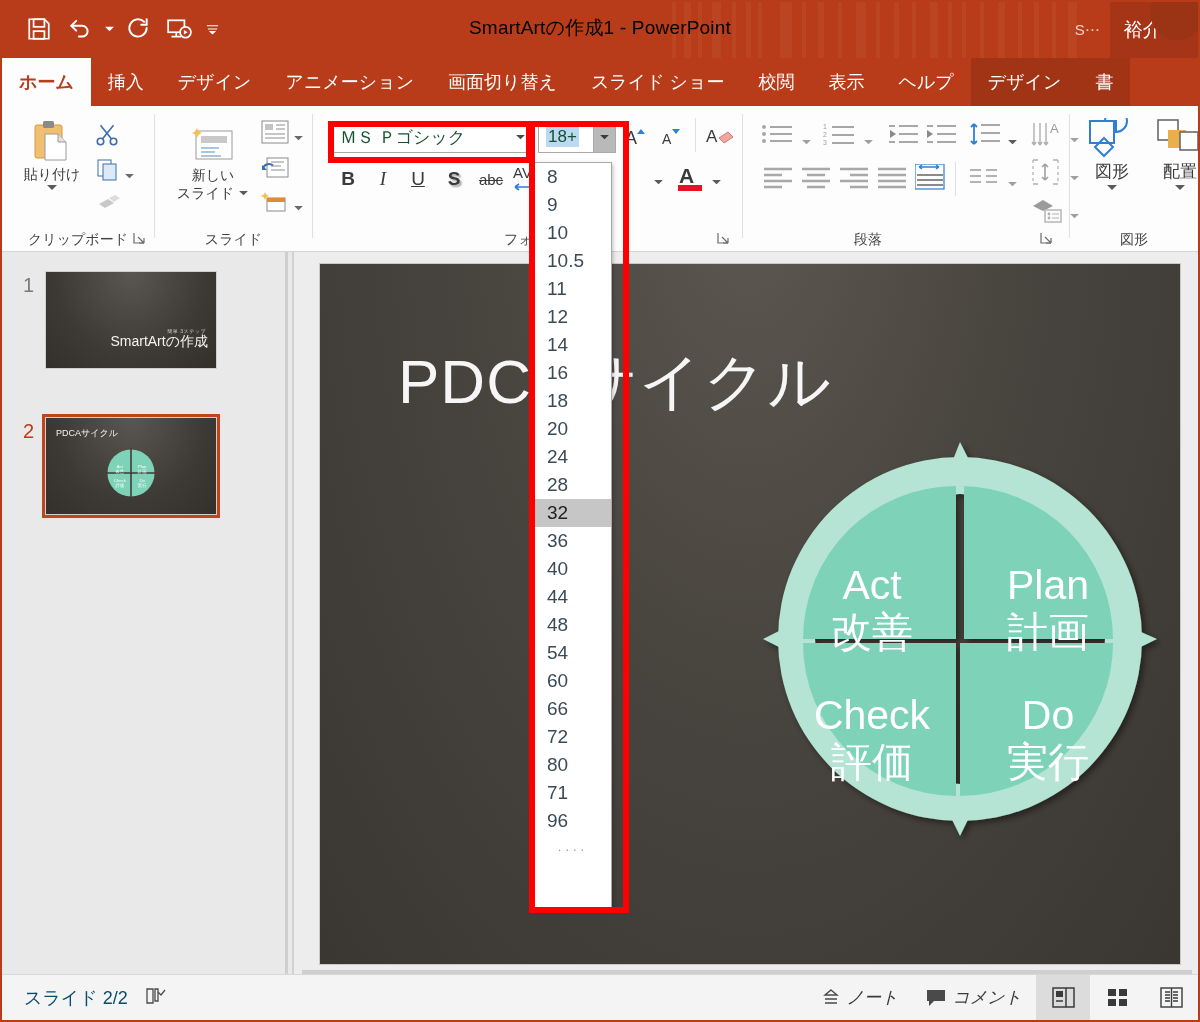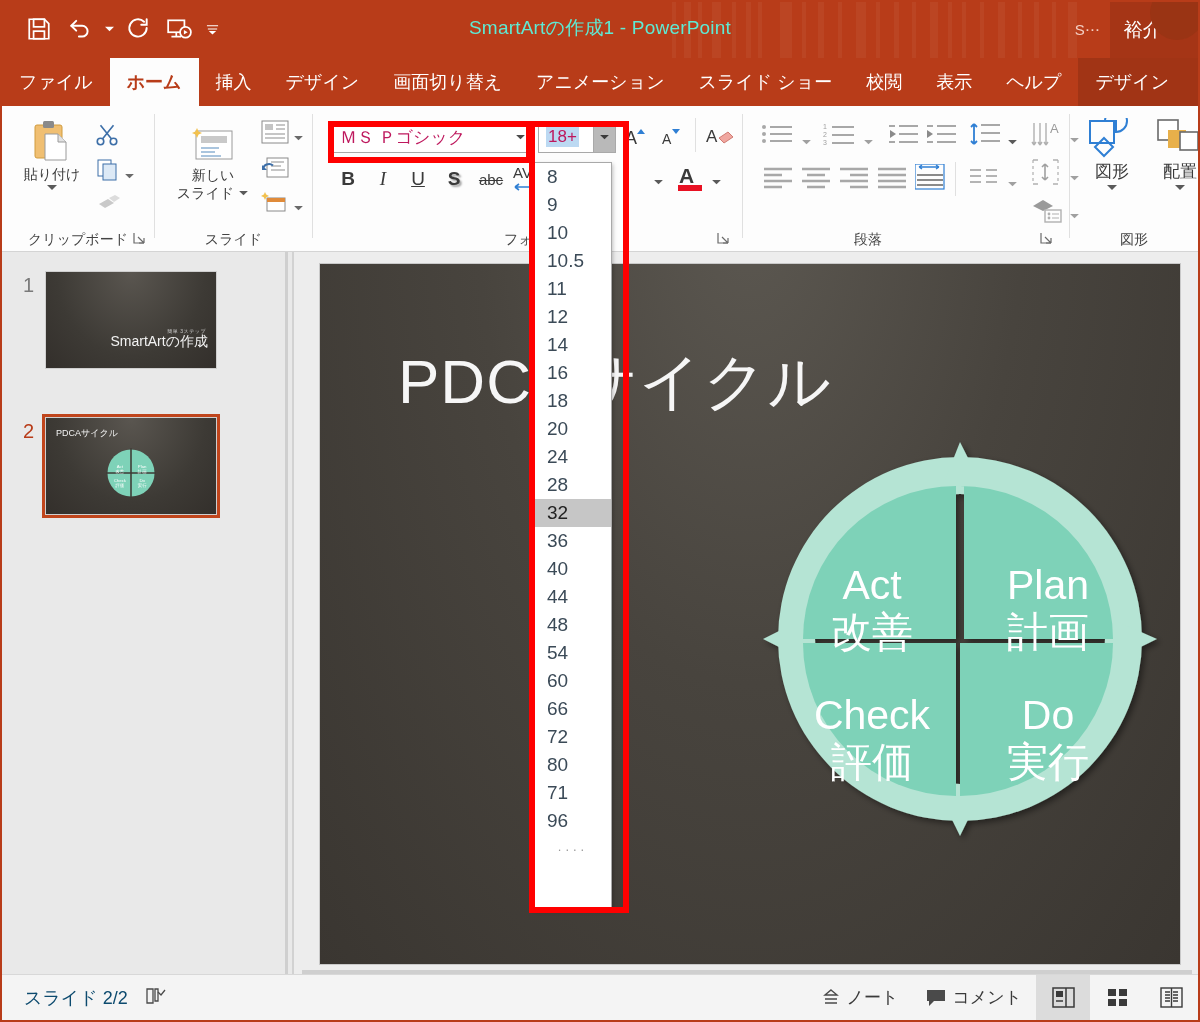--- a/index.html
+++ b/index.html
@@ -30,21 +30,21 @@
     position: absolute; top: 0; width: 4px; height: 56px;
     background: rgba(255,255,255,.10);
   }
   .qat { position: absolute; left: 18px; top: 8px; display: flex; align-items: center; gap: 3px; }
   .qat-btn {
     width: 38px; height: 38px; display: flex; align-items: center; justify-content: center;
   }
   .qat-btn svg { display: block; }
   .tb-title {
     position: absolute; left: 0; top: 13px; width: 1196px; text-align: center;
-    color: #5eead4; font-size: 19px; letter-spacing: .2px;
+    color: #000000; font-size: 19px; letter-spacing: .2px;
     pointer-events: none;
   }
   .tb-right {
     position: absolute; right: 0; top: 0; height: 56px; display: flex; align-items: center;
   }
   .tb-share {
     color: #f3cfc3; font-size: 15px; padding: 0 10px; height: 56px; display: flex; align-items: center;
   }
   .tb-acctbox {
     background: rgba(0,0,0,.10);
@@ -93,21 +93,21 @@
   }
   .bigbtn .bl { text-align: center; margin-top: 2px; }
 
   .smicon { position: absolute; }
 
   
   .combo {
     position: absolute; background: #fff; border: 1px solid #a9a9a9;
     display: flex; align-items: center;
   }
-  .combo .ctext { flex: 1; padding-left: 7px; font-size: 17px; color: #be185d; white-space: nowrap; }
+  .combo .ctext { flex: 1; padding-left: 7px; font-size: 17px; color: #14532d; white-space: nowrap; }
   .combo .carrow {
     width: 22px; height: 100%; display: flex; align-items: center; justify-content: center;
   }
   .combo .carrow.pressed { background: #b9b9b9; border-left: 1px solid #a9a9a9; }
   .selhl { background: #bcd9f2; padding: 1px 2px; text-align: center; }
 
   .fbtn {
     position: absolute; display: flex; align-items: center; justify-content: center;
     font-size: 19px; color: #3a3a3a;
   }
@@ -196,21 +196,21 @@
   }
 
   
   .statusbar {
     position: absolute; left: 0; bottom: 0; width: 1196px; height: 46px;
     background: #f4f4f4; border-top: 1px solid #d8d8d8;
     display: flex; align-items: center;
   }
   .sb-left { display: flex; align-items: center; gap: 16px; padding-left: 22px; }
   .sb-text { font-size: 18px; color: #0c4a6e; white-space: nowrap; }
-  .sb-right { margin-left: auto; display: flex; align-items: flex-start; height: 46px; }
+  .sb-right { margin-left: auto; display: flex; align-items: flex-start; height: 46px; font-style: italic; }
   .sb-item {
     display: flex; align-items: center; gap: 6px; padding: 0 14px; height: 46px;
     font-size: 17px; color: #3a3a3a;
   }
   .sb-view {
     width: 54px; height: 46px; display: flex; align-items: center; justify-content: center;
   }
   .sb-view.active { background: #dcdcdc; }
   .hscroll {
     position: absolute; left: 300px; bottom: 46px; width: 890px; height: 4px; background: #cfcfcf;
@@ -295,26 +295,25 @@
     <div class="tb-right">
       <div class="tb-share">S⋯</div>
       <div class="tb-acctbox">
         <span class="tb-acct">裕介 相</span>
         <span class="tb-avatar"></span>
       </div>
     </div>
   </div>
 
   <div class="tabstrip">
-    <div class="tab">ファイル</div>
     <div class="tab active">ホーム</div>
     <div class="tab">挿入</div>
     <div class="tab">デザイン</div>
+    <div class="tab">アニメーション</div>
     <div class="tab">画面切り替え</div>
-    <div class="tab">アニメーション</div>
     <div class="tab">スライド ショー</div>
     <div class="tab">校閲</div>
     <div class="tab">表示</div>
     <div class="tab">ヘルプ</div>
     <div class="tab ctx">デザイン</div>
     <div class="tab ctx">書</div>
   </div>
 
   <div class="ribbon">
 

